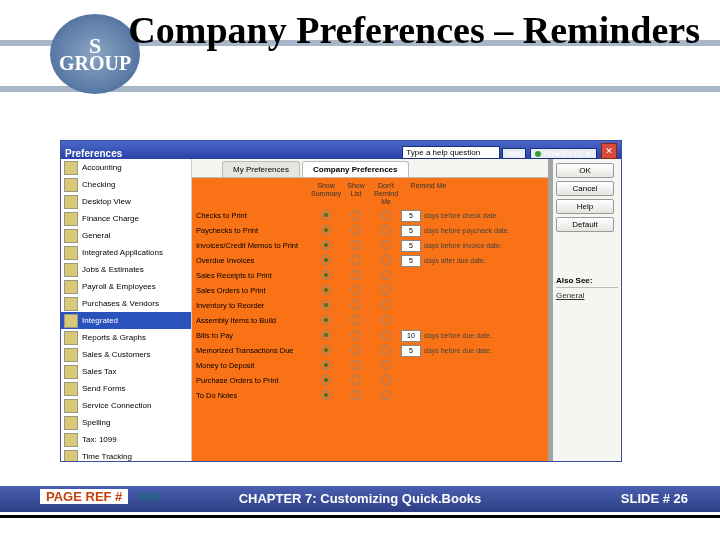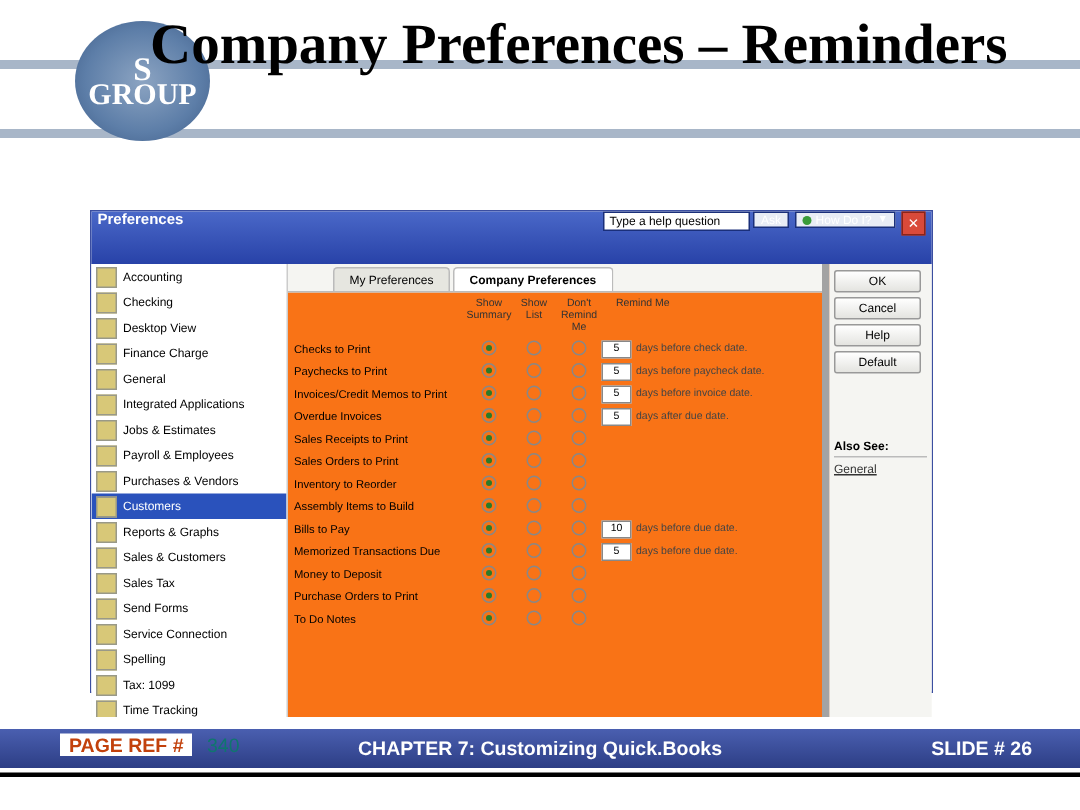--- a/index.html
+++ b/index.html
@@ -3,23 +3,23 @@
 <meta charset="utf-8">
 <style>
 html,body{margin:0;padding:0;width:720px;height:540px;font-family:Arial,Helvetica,sans-serif;overflow:hidden;background:#fff}
 .slide{position:relative;width:720px;height:540px;background:#fff}
 .stripe{position:absolute;left:0;right:0;height:6px;background:#a8b6c8}
 .stripe.s1{top:40px}
 .stripe.s2{top:86px}
 .logo{position:absolute;left:50px;top:14px;width:90px;height:80px;background:radial-gradient(ellipse at center,#8ca4c2 0%,#5d7ea8 60%,#3e5c87 100%);border-radius:50%;display:flex;flex-direction:column;align-items:center;justify-content:center;color:#fff;font-family:"Times New Roman",serif;z-index:2}
 .logo-top{font-size:22px;font-weight:bold;line-height:18px}
 .logo-bot{font-size:20px;font-weight:bold;line-height:16px}
-.title{position:absolute;top:8px;left:100px;right:20px;text-align:left;font:bold 38px "Times New Roman",serif;color:#000;z-index:3}
+.title{position:absolute;top:8px;left:100px;right:20px;text-align:right;font:bold 38px "Times New Roman",serif;color:#000;z-index:3}
 .window{position:absolute;left:60px;top:140px;width:560px;height:320px;border:1px solid #3b4ea0;background:#fff;font-size:8px}
-.titlebar{height:35px;background:linear-gradient(#4a68c8,#2842a8);color:#fff;display:flex;align-items:flex-start;padding:0 4px}
+.titlebar{height:18px;background:linear-gradient(#4a68c8,#2842a8);color:#fff;display:flex;align-items:flex-end;padding:0 4px}
 .titlebar-title{flex:0 0 auto;font-weight:bold;font-size:10px}
 .titlebar-spacer{flex:1}
 .help-input{background:#fff;color:#000;padding:1px 3px;font-size:8px;width:90px;border:1px solid #1a2f7a;margin-right:2px}
 .ask-btn{background:#e8ecf5;border:1px solid #1a2f7a;padding:0 4px;font-size:8px;margin-right:4px}
 .howdoi{background:#e8ecf5;border:1px solid #1a2f7a;padding:0 4px;font-size:8px;margin-right:4px;display:flex;align-items:center}
 .green-dot{width:6px;height:6px;background:#3a9b3a;border-radius:50%;margin-right:3px}
 .dd-arrow{margin-left:4px;font-size:7px}
 .close-btn{width:14px;height:14px;background:#d94a3a;color:#fff;display:flex;align-items:center;justify-content:center;font-size:9px;border:1px solid #8a2418}
 .body{display:flex;height:302px;background:#f5f5f2}
 .sidebar{width:130px;background:#fff;border-right:1px solid #ccc;overflow:hidden}
@@ -111,21 +111,21 @@
           <div class="sb-item">
             <span class="sb-icon"></span>
             <span>Payroll &amp; Employees</span>
           </div>
           <div class="sb-item">
             <span class="sb-icon"></span>
             <span>Purchases &amp; Vendors</span>
           </div>
           <div class="sb-item selected">
             <span class="sb-icon"></span>
-            <span>Customers</span>
+            <span>Integrated</span>
           </div>
           <div class="sb-item">
             <span class="sb-icon"></span>
             <span>Reports &amp; Graphs</span>
           </div>
           <div class="sb-item">
             <span class="sb-icon"></span>
             <span>Sales &amp; Customers</span>
           </div>
           <div class="sb-item">

